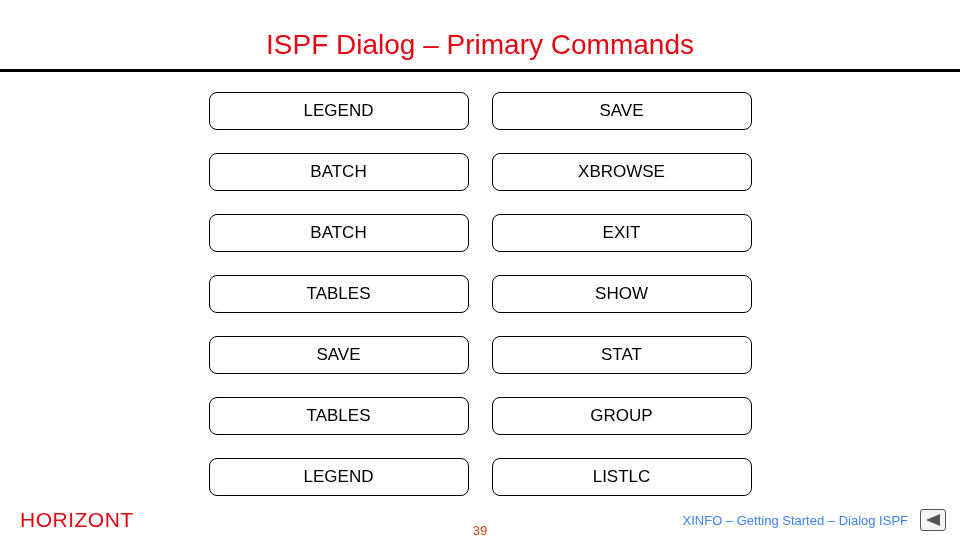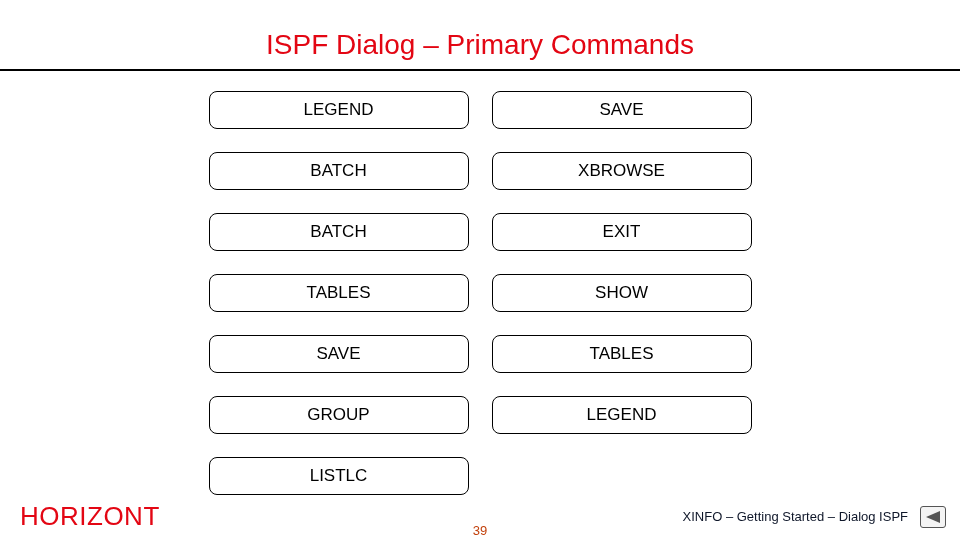--- a/index.html
+++ b/index.html
@@ -44,38 +44,38 @@
     justify-content: center;
   }
   .footer {
     display: flex;
     align-items: center;
     justify-content: space-between;
     padding: 6px 14px 8px 20px;
     font-size: 13px;
   }
   .brand {
-    font-size: 26px;
+    font-size: 21px;
     color: #e30613;
     letter-spacing: 0.5px;
   }
   .page-num {
     font-size: 13px;
     color: #c2410c;
     position: absolute;
     left: 50%;
     transform: translateX(-50%);
     bottom: 2px;
   }
   .footer-right {
     display: flex;
     align-items: center;
     gap: 12px;
     font-size: 13px;
-    color: #0f172a;
+    color: #3b82f6;
   }
   .back-btn {
     width: 26px;
     height: 22px;
     border: 1.5px solid #555;
     border-radius: 3px;
     display: flex;
     align-items: center;
     justify-content: center;
     background: #f4f4f4;
@@ -114,20 +114,23 @@
       <div class="cmd">
           <span>TABLES</span>
         </div>
       <div class="cmd">
           <span>SHOW</span>
         </div>
       <div class="cmd">
           <span>SAVE</span>
         </div>
       <div class="cmd">
+          <span>STAT</span>
+        </div>
+      <div class="cmd">
           <span>TABLES</span>
         </div>
       <div class="cmd">
           <span>GROUP</span>
         </div>
       <div class="cmd">
           <span>LEGEND</span>
         </div>
       <div class="cmd">
           <span>LISTLC</span>

